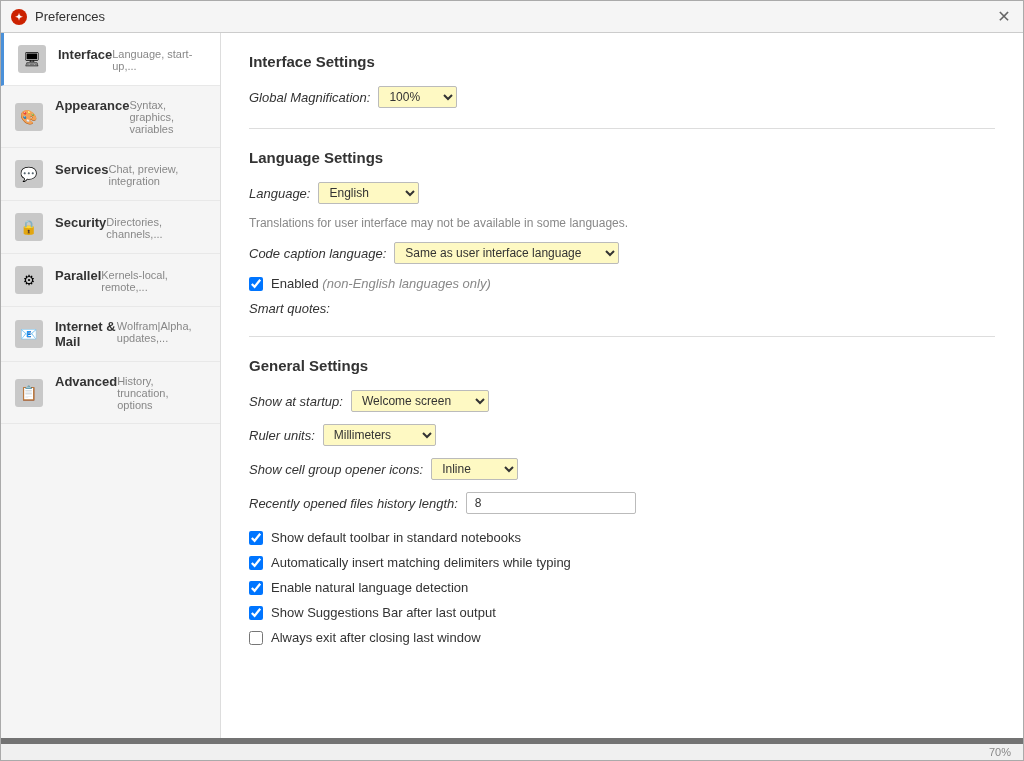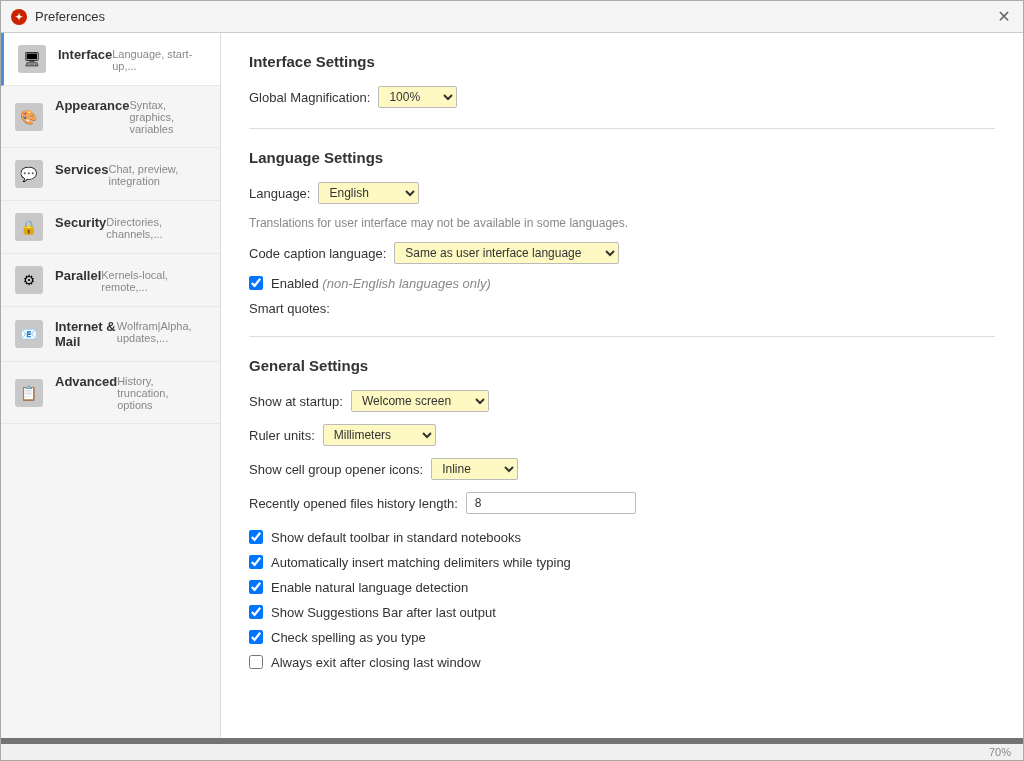--- a/index.html
+++ b/index.html
@@ -122,20 +122,21 @@
     .setting-row {
       display: flex;
       align-items: center;
       margin-bottom: 12px;
       gap: 8px;
     }
 
     .setting-label {
       color: #333;
       min-width: 0;
+      font-style: italic;
     }
 
     .setting-note {
       color: #888;
       font-size: 12px;
       margin-bottom: 12px;
       margin-left: 0;
     }
 
     select {
@@ -153,20 +154,21 @@
       border: 1px solid #bbb;
       padding: 3px 8px;
       font-size: 12px;
       border-radius: 2px;
       width: 170px;
       color: #333;
     }
 
     .checkbox-row {
       display: flex;
+      align-items: center;
       gap: 8px;
       margin-bottom: 10px;
     }
 
     .checkbox-row input[type="checkbox"] {
       width: 14px;
       height: 14px;
       cursor: pointer;
     }
 
@@ -366,24 +368,20 @@
           </div>
           <div class="checkbox-row">
             <input type="checkbox" id="cb-natural-language" checked="" style="">
             <label for="cb-natural-language" class="checkbox-label">Enable natural language detection</label>
           </div>
           <div class="checkbox-row">
             <input type="checkbox" id="cb-suggestions-bar" checked="" style="">
             <label for="cb-suggestions-bar" class="checkbox-label">Show Suggestions Bar after last output</label>
           </div>
           <div class="checkbox-row">
-            <input type="checkbox" id="cb-check-spelling" checked="" style="">
-            <label for="cb-check-spelling" class="checkbox-label">Check spelling as you type</label>
-          </div>
-          <div class="checkbox-row">
             <input type="checkbox" id="cb-exit-after-closing" style="">
             <label for="cb-exit-after-closing" class="checkbox-label">Always exit after closing last window</label>
           </div>
         </div>
 
     </div>
   </div>
 
   <div class="status-bar">
     <span>70%</span>

